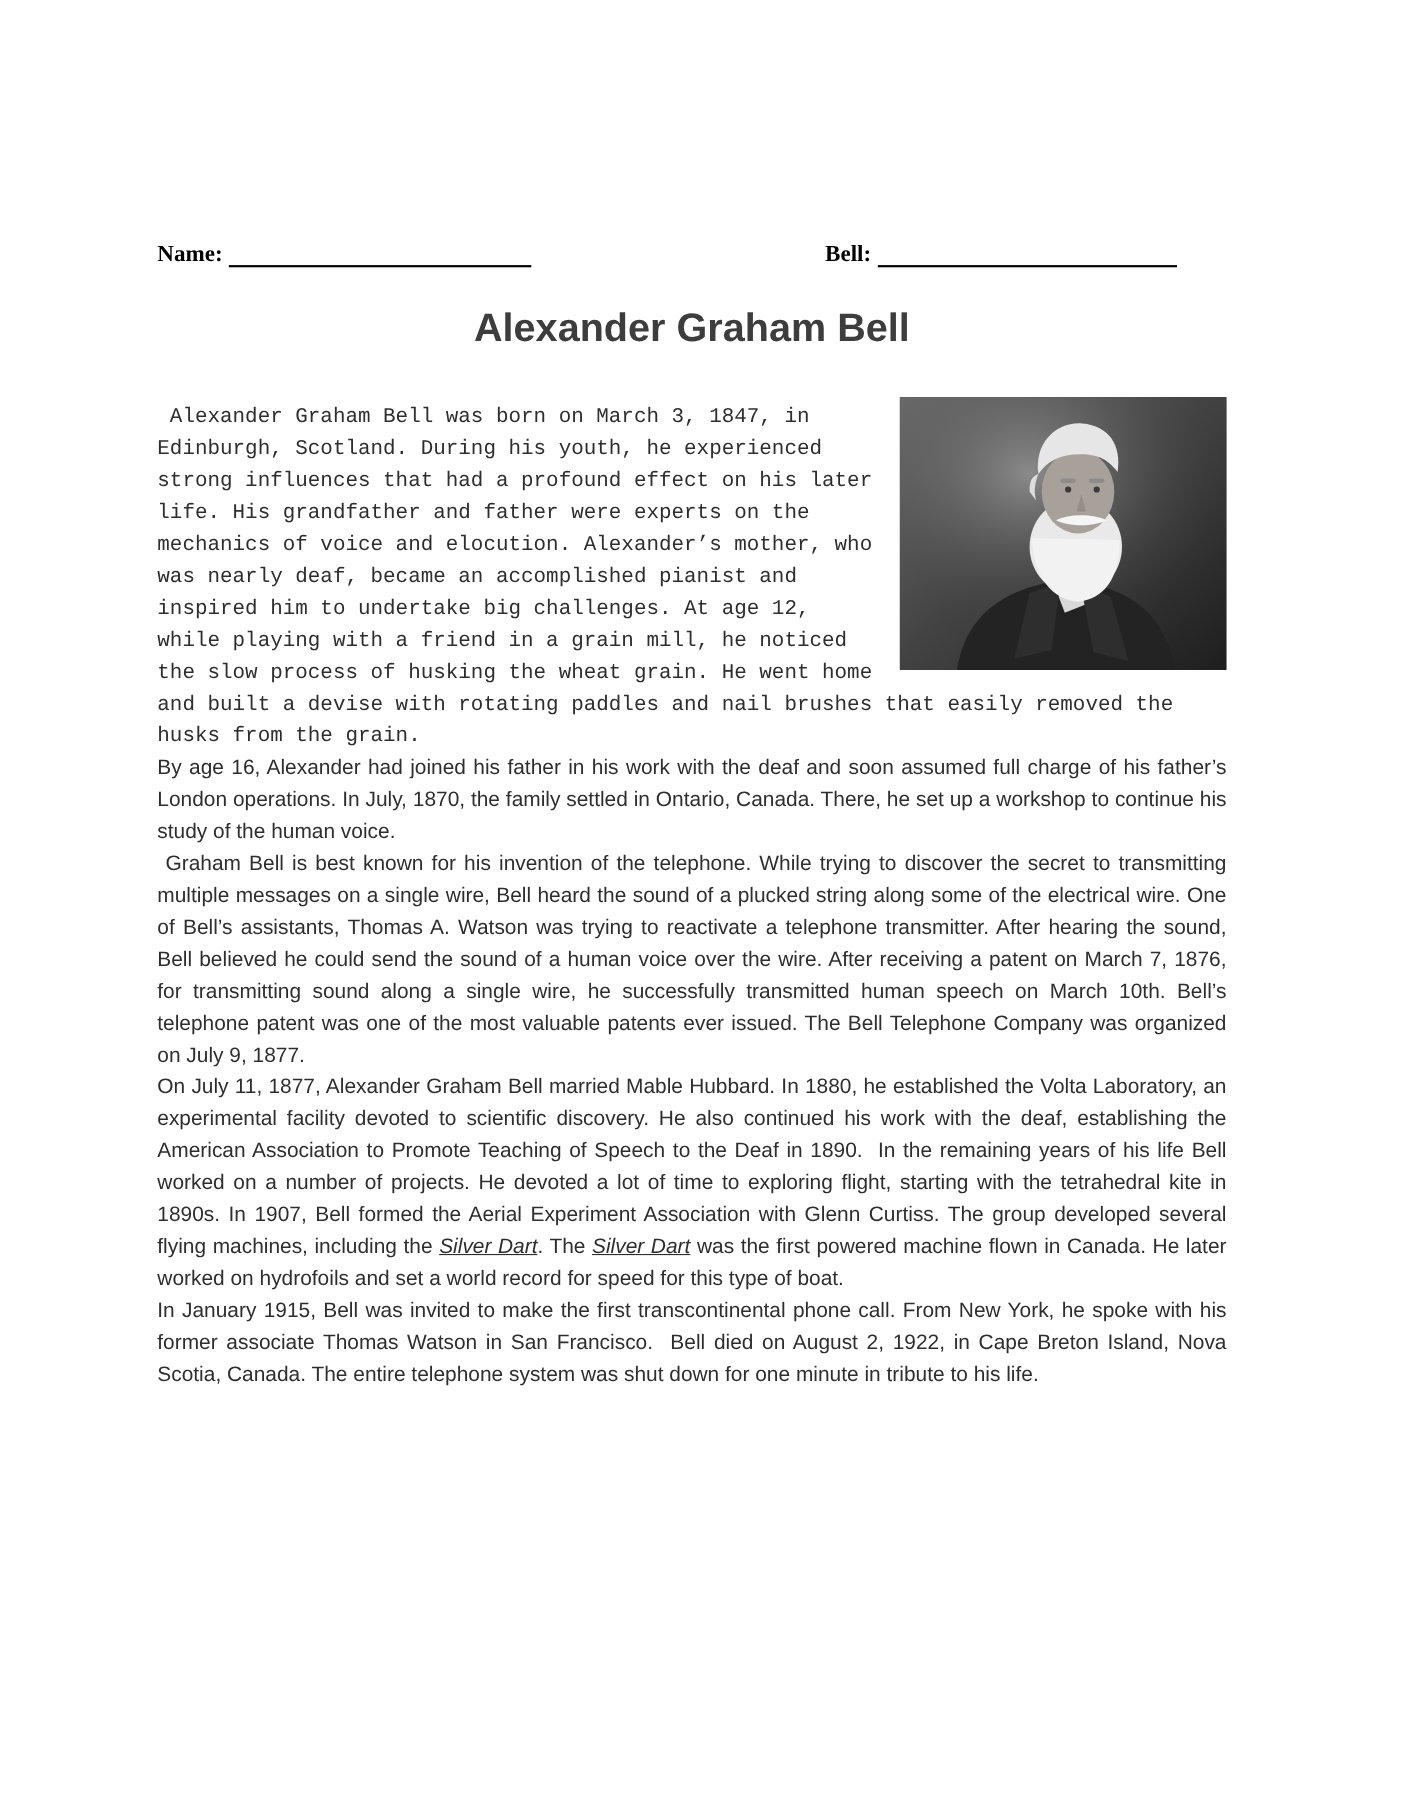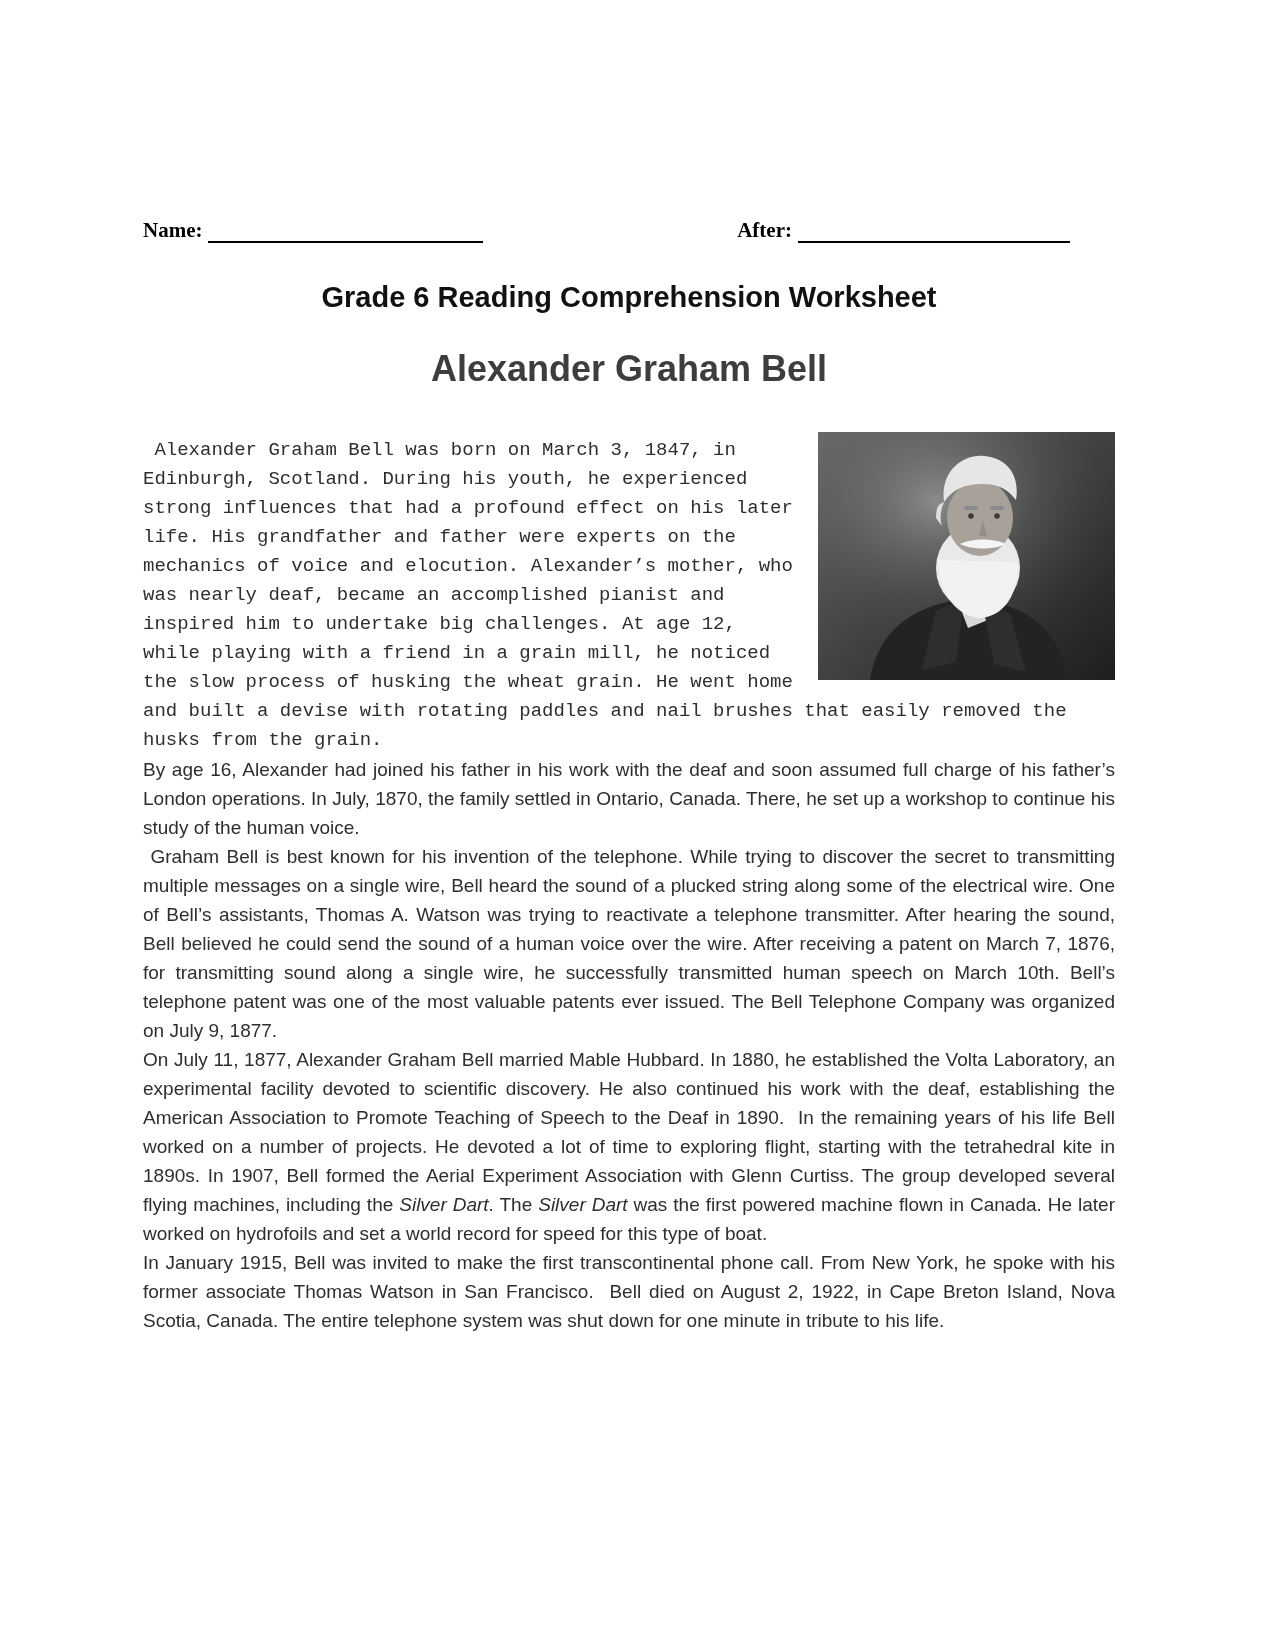--- a/index.html
+++ b/index.html
@@ -75,39 +75,38 @@
   .portrait {
     float: right;
     width: 297px;
     height: 248px;
     margin: -4px 0 8px 14px;
     background: #2b2b2b;
     overflow: hidden;
   }
   .portrait svg { display: block; width: 100%; height: 100%; }
 
-  i.title-italic { font-style: italic; }
+  i.title-italic { font-style: italic; text-decoration: underline; }
 </style>
 </head>
 <body>
 
 <div class="page">
 
   <div class="name-date-row">
     <div class="field">
       <span class="label">Name:</span>
       <span class="blank name-blank"></span>
     </div>
     <div class="field">
-      <span class="label">After:</span>
+      <span class="label">Bell:</span>
       <span class="blank date-blank"></span>
     </div>
   </div>
 
-  <h1 class="worksheet-title">Grade 6 Reading Comprehension Worksheet</h1>
 
   <h2 class="article-title">Alexander Graham Bell</h2>
 
   <div class="article">
 
     <div class="portrait">
       <svg viewBox="0 0 297 248" xmlns="http://www.w3.org/2000/svg">
         <defs>
           <linearGradient id="bg" x1="0" y1="0" x2="1" y2="1">
             <stop offset="0" stop-color="#707070"></stop>

